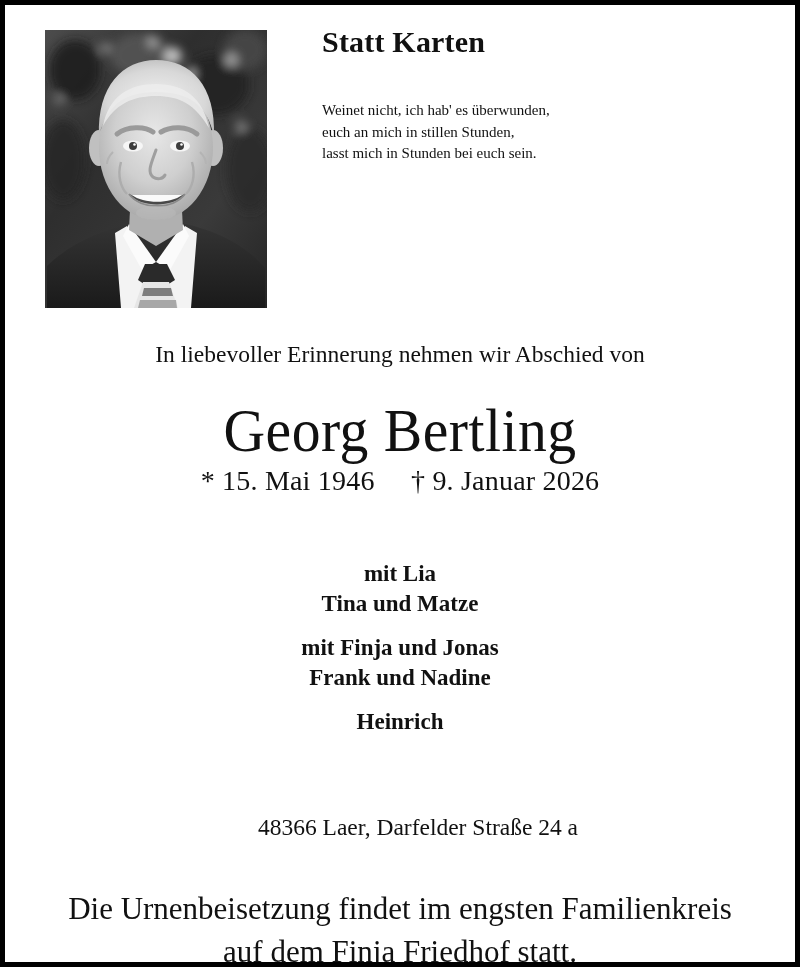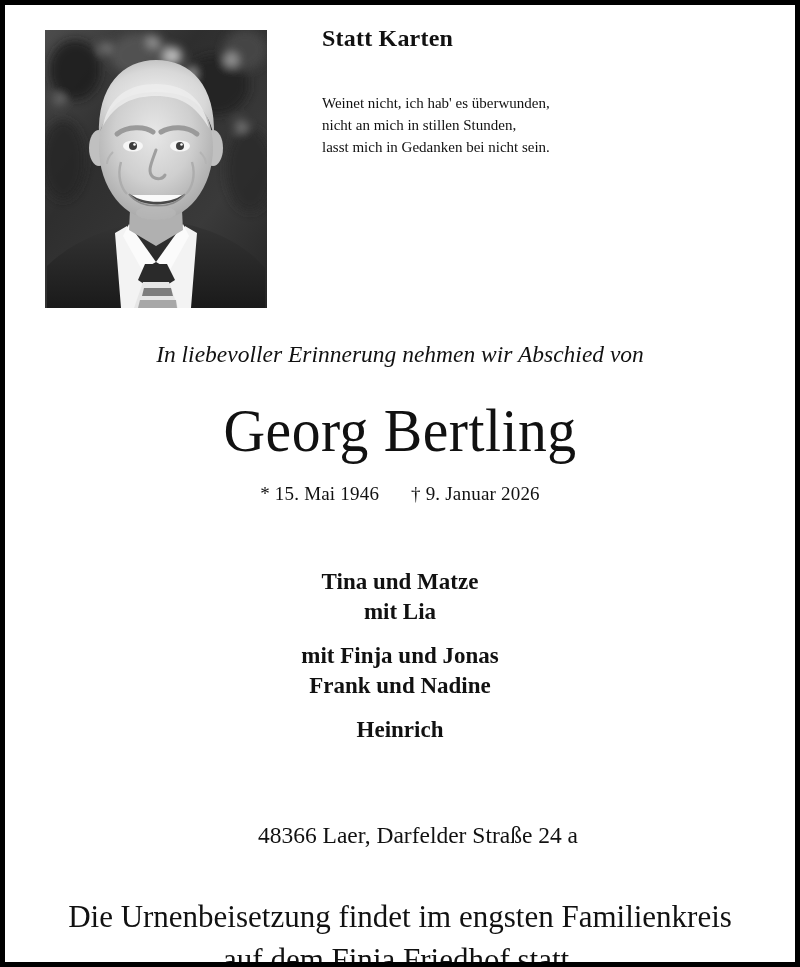--- a/index.html
+++ b/index.html
@@ -50,21 +50,21 @@
 
   .poem-block {
     position: absolute;
     left: 317px;
     top: 20px;
     width: 460px;
   }
 
   .statt-karten {
     font-weight: bold;
-    font-size: 24px;
+    font-size: 30px;
     letter-spacing: 0.2px;
     margin: 0 0 42px 0;
     line-height: 1.1;
   }
 
   .poem-line {
     font-size: 15px;
     line-height: 1.44;
     white-space: nowrap;
   }
@@ -75,35 +75,34 @@
     left: 0;
     top: 310px;
     width: 790px;
     text-align: center;
   }
 
   .farewell-line {
     font-size: 23.5px;
     margin-top: 24px;
     line-height: 1.3;
-    font-style: italic;
   }
 
   .deceased-name {
     font-family: "Liberation Serif", "DejaVu Serif", serif;
     font-size: 62px;
     line-height: 1.05;
     margin-top: 28px;
     transform: scaleX(0.93);
     letter-spacing: 0.5px;
   }
 
   .dates-line {
-    font-size: 19px;
-    margin-top: 20px;
+    font-size: 28px;
+    margin-top: 2px;
     letter-spacing: 0.2px;
   }
   .dates-gap {
     display: inline-block;
     width: 22px;
   }
 
   .mourners {
     margin-top: 62px;
   }
@@ -237,43 +236,43 @@
           <path d="M155 122 C159 126 161 130 161 134" stroke="#b4b4b4" stroke-width="2" fill="none"></path>
 
           <ellipse cx="111" cy="183" rx="20" ry="7" fill="#b9b9b9" opacity="0.6"></ellipse>
         </g>
       </svg>
     </div>
 
     <div class="poem-block">
       <div class="statt-karten">Statt Karten</div>
       <div class="poem-line">Weinet nicht, ich hab' es überwunden,</div>
-      <div class="poem-line">nicht an mich in stillen Stunden,</div>
-      <div class="poem-line">lasst mich in Gedanken bei nicht sein.</div>
+      <div class="poem-line">euch an mich in stillen Stunden,</div>
+      <div class="poem-line">lasst mich in Stunden bei euch sein.</div>
     </div>
   </div>
 
   <div class="body-section">
 
     <div class="farewell-line">In liebevoller Erinnerung nehmen wir Abschied von</div>
 
     <div class="deceased-name">Georg Bertling</div>
 
     <div class="dates-line">
       <span>*</span>
       <span>15. Mai 1946</span>
       <span class="dates-gap"></span>
       <span>†</span>
       <span>9. Januar 2026</span>
     </div>
 
     <div class="mourners">
       <div class="mourner-group">
+        <div class="mourner-line">mit Lia</div>
         <div class="mourner-line">Tina und Matze</div>
-        <div class="mourner-line">mit Lia</div>
       </div>
       <div class="mourner-group">
         <div class="mourner-line">mit Finja und Jonas</div>
         <div class="mourner-line">Frank und Nadine</div>
       </div>
       <div class="mourner-group">
         <div class="mourner-line">Heinrich</div>
       </div>
     </div>
 

